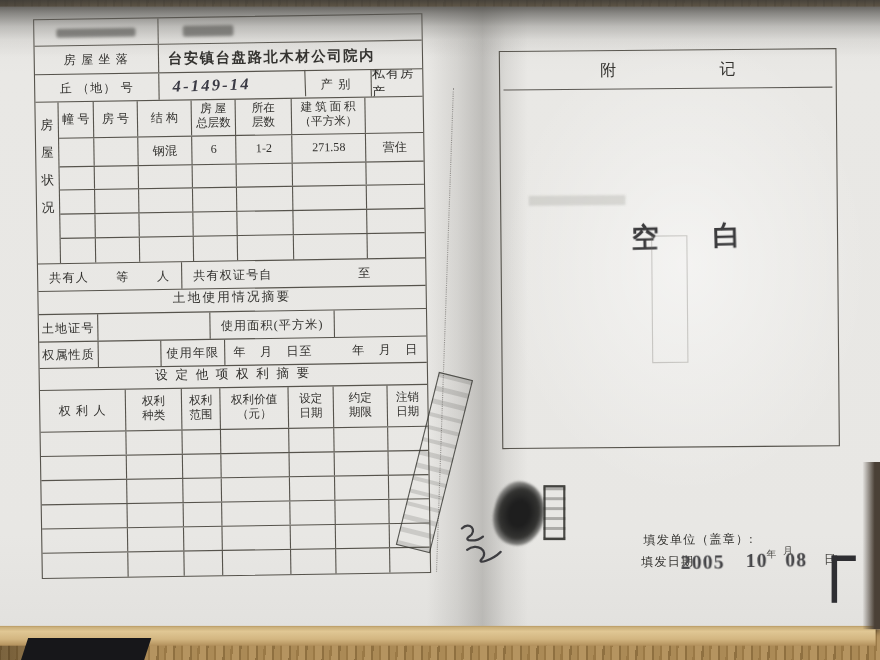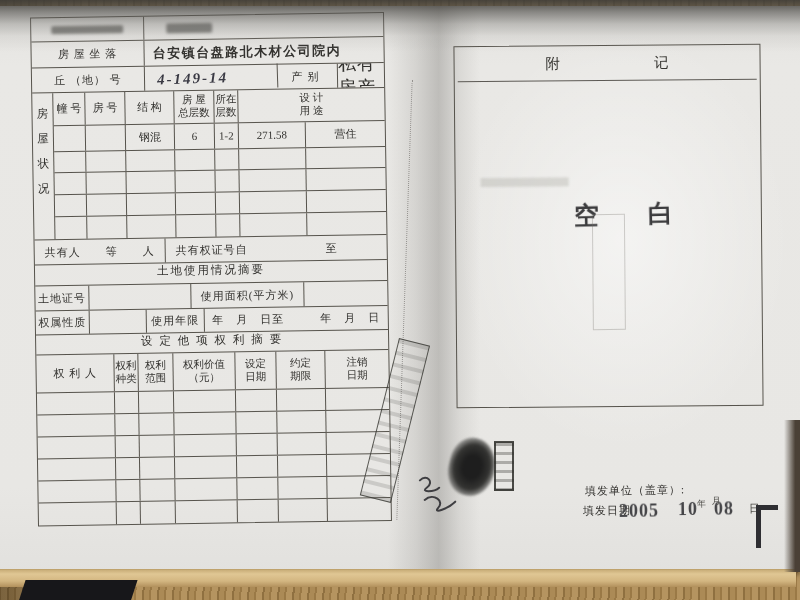--- a/index.html
+++ b/index.html
@@ -30,21 +30,21 @@
 
   
   .lt{position:absolute;left:34px;top:15px;width:354px;border:1.5px solid var(--ln);
      transform:rotate(-0.9deg);transform-origin:45% 50%;box-sizing:border-box;z-index:3;}
   .row{display:flex;border-bottom:1px solid var(--ln);box-sizing:border-box;}
   .lt > .row:last-child{border-bottom:none;}
   .cell{border-right:1px solid var(--ln);display:flex;align-items:center;justify-content:center;
     box-sizing:border-box;overflow:hidden;font-size:11px;}
   .f1{flex:1;border-right:none !important;}
   .h20{height:20px}.h21{height:21px}.h22{height:22px}.h24{height:24px}
-  .h25{height:25px}.h26{height:26px}.h33{height:33px}.h38{height:38px}.h147{height:147px}.w33{width:24px}.w35{width:35px}.w40{width:40px}.w41{width:41px}.w43{width:32px}
+  .h25{height:25px}.h26{height:26px}.h33{height:33px}.h38{height:38px}.h147{height:147px}.w33{width:51px}.w35{width:35px}.w40{width:40px}.w41{width:41px}.w43{width:32px}
   .w49{width:49px}.w54{width:54px}.w57{width:57px}.w58{width:58px}.w60{width:60px}.w62{width:62px}
   .w67{width:67px}.w78{width:78px}.w102{width:102px}.w113{width:113px}.w131{width:131px}.w133{width:133px}
   .lbl{letter-spacing:1px;}
   .ttl{justify-content:center;font-size:11.5px;letter-spacing:2px;}
   .two{flex-direction:column;justify-content:center;line-height:1.2;font-size:10.5px;}
   .val-loc{justify-content:flex-start;padding-left:8px;font-size:13px;font-weight:600;letter-spacing:1.5px;}
   .hand{justify-content:flex-start;padding-left:12px;font-size:15px;font-style:italic;
     letter-spacing:2px;color:#3a3a44;font-weight:600;transform:rotate(-1deg);}
   .vstrip{width:21px;border-right:1px solid var(--ln);display:flex;flex-direction:column;
     justify-content:space-around;align-items:center;padding:8px 0 38px 0;box-sizing:border-box;font-size:11.5px;}
@@ -120,21 +120,21 @@
 
     <div class="row h26">
       <div class="cell w113 lbl">房 屋 坐 落</div>
       <div class="cell f1 val-loc">台安镇台盘路北木材公司院内</div>
     </div>
 
     <div class="row h25">
       <div class="cell w113 lbl">丘 （地） 号</div>
       <div class="cell w133 hand">4-149-14</div>
       <div class="cell w60 lbl" style="letter-spacing:5px;">产别</div>
-      <div class="cell f1" style="font-size:18px;letter-spacing:1px;">私有房产</div>
+      <div class="cell f1" style="font-size:12px;letter-spacing:1px;">私有房产</div>
     </div>
 
     <div class="row h147">
       <div class="vstrip">
         <span>房</span>
         <span>屋</span>
         <span>状</span>
         <span>况</span>
       </div>
       <div class="hwrap">
@@ -143,23 +143,23 @@
           <div class="cell w40">房 号</div>
           <div class="cell w49">结 构</div>
           <div class="cell w40 two">
               <span>房 屋</span>
               <span>总层数</span>
             </div>
           <div class="cell w33 two">
               <span>所在</span>
               <span>层数</span>
             </div>
-          <div class="cell f1 two">
-              <span>设 计</span>
-              <span>用 途</span>
+          <div class="cell w67 two">
+              <span>建 筑 面 积</span>
+              <span>（平方米）</span>
             </div>
         </div>
         <div class="hrow h26" style="font-size:12px;">
           <div class="cell w43"></div>
           <div class="cell w40"></div>
           <div class="cell w49">钢混</div>
           <div class="cell w40">6</div>
           <div class="cell w33">1-2</div>
           <div class="cell w67">271.58</div>
           <div class="cell f1">营住</div>

